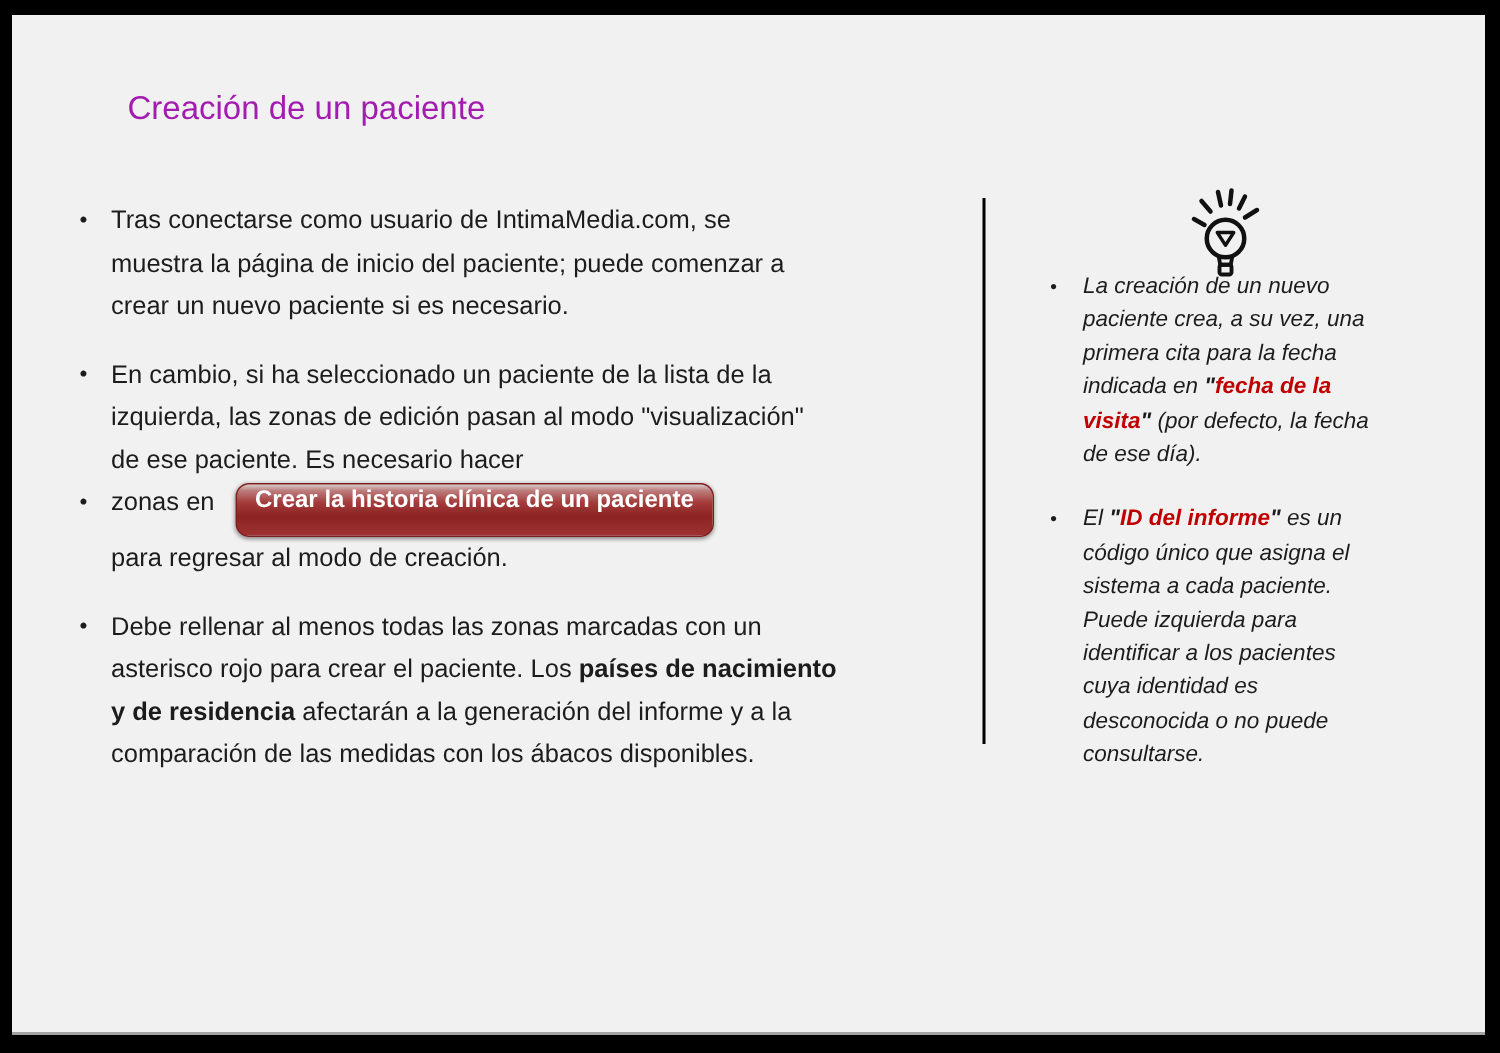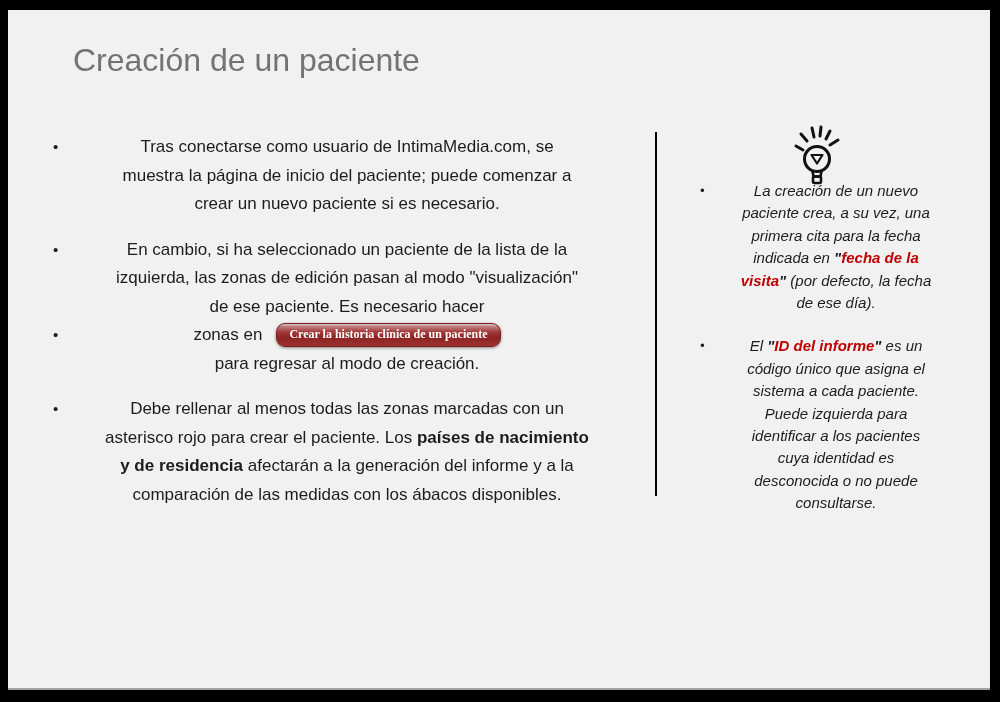--- a/index.html
+++ b/index.html
@@ -10,46 +10,45 @@
     background:#f1f1f1;
     border-style:solid;border-color:#000;
     border-width:10px 10px 12px 8px;
     box-shadow:inset 0 -2px 0 #a3a3a3;
     font-family:"Liberation Sans",sans-serif;
     color:#1c1c1c;
     overflow:hidden;
   }
   .title{
     position:absolute;left:65px;top:32px;
-    margin:0;font-size:32px;font-weight:400;color:#737373;
+    margin:12px;font-size:22px;font-weight:400;color:#a21caf;
     line-height:36px;letter-spacing:0;
   }
-  ul{list-style:none;margin:0;padding:0;position:absolute;text-align:center;}
+  ul{list-style:none;margin:0;padding:0;position:absolute;}
   .left-list{left:44px;top:123px;width:568px;font-size:17px;line-height:28.5px;}
   .left-list li{position:relative;padding-left:22px;margin-bottom:17px;white-space:pre-line;}
   .left-list li::before{content:"\2022";position:absolute;left:1px;top:0;font-size:15px;}
   .left-list li:nth-child(2){margin-bottom:0;}
   .left-list li:nth-child(3){margin-bottom:17px;}
   .right-list{left:690px;top:170px;width:252px;font-size:15px;line-height:22.4px;}
   .right-list li{position:relative;padding-left:24px;margin-bottom:21px;white-space:pre-line;font-style:italic;}
   .right-list li::before{content:"\2022";position:absolute;left:2px;top:0;font-size:13px;}
   .b{font-weight:bold;}
   .rb{font-weight:bold;color:#c00000;}
   .red-button{
     display:inline-block;
     margin-left:14px;
-    padding:3px 12px 4px;
+    padding:3px 12px 16px;
     border:1px solid #7e1d1d;
     border-radius:9px;
     background:linear-gradient(180deg,#d8cccc 0%,#bd7d7d 12%,#a53c3c 35%,#8d2323 62%,#9e3232 100%);
-    color:#fff;font-size:12px;font-weight:bold;line-height:15px;
+    color:#fff;font-size:16px;font-weight:bold;line-height:15px;
     box-shadow:0 1px 3px rgba(0,0,0,.45);
     white-space:nowrap;vertical-align:2px;
     cursor:pointer;
-    font-family:Liberation Serif, serif;
   }
   .divider{position:absolute;left:647px;top:122px;width:2px;height:364px;background:#000;}
   .bulb{position:absolute;left:780px;top:115px;width:58px;height:62px;}
 </style>
 </head>
 <body>
 
 <div class="slide">
 
   <h1 class="title">Creación de un paciente</h1>

